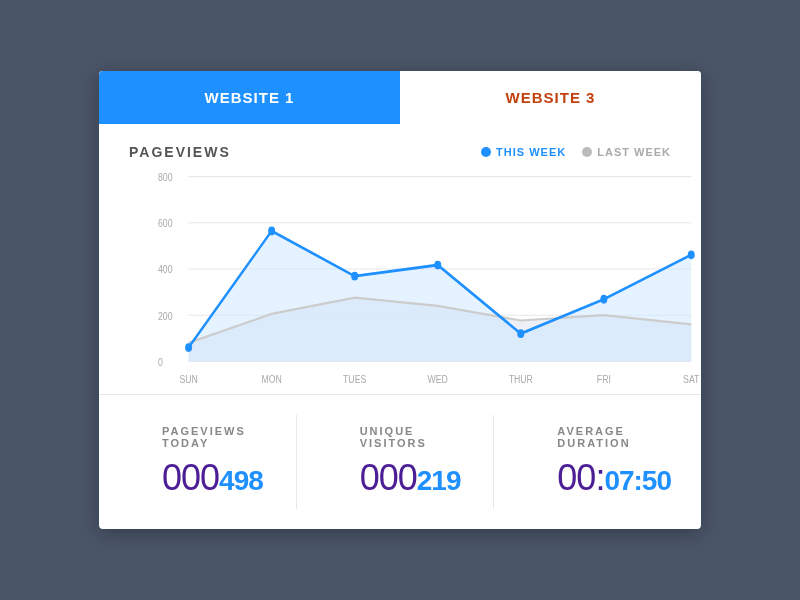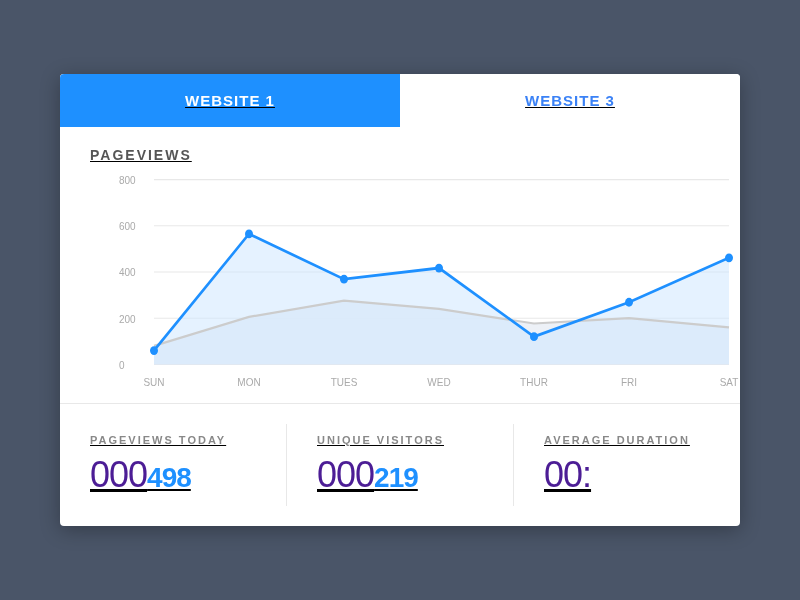--- a/index.html
+++ b/index.html
@@ -8,24 +8,23 @@
       display: flex;
       align-items: center;
       justify-content: center;
       width: 800px;
       height: 600px;
       font-family: 'Arial', sans-serif;
     }
     .card {
       background: #fff;
       border-radius: 4px;
-      width: 680px;
+      width: 602px;
       box-shadow: 0 4px 20px rgba(0,0,0,0.3);
       overflow: hidden;
-      text-decoration: underline;
     }
     .tabs {
       display: flex;
       background: #fff;
     }
     .tab {
       flex: 1;
       padding: 18px 10px;
       text-align: center;
       font-size: 15px;
@@ -36,24 +35,24 @@
     }
     .tab-active {
       background: #1e90ff;
       color: #fff;
       clip-path: polygon(0 0, calc(100% - 0px) 0, 100% 100%, 0 100%);
     }
     .tab-website2 {
       color: #7b68ee;
     }
     .tab-website3 {
-      color: #3b82f6;
+      color: #c2410c;
     }
     .chart-section {
-      padding: 20px 30px 10px 30px;
+      padding: 20px 30px 4px 30px;
       border-bottom: 1px solid #e8e8e8;
     }
     .chart-header {
       display: flex;
       align-items: center;
       justify-content: space-between;
       margin-bottom: 10px;
     }
     .chart-title {
       font-size: 14px;
@@ -96,20 +95,21 @@
       height: 100%;
     }
     .stats-section {
       display: flex;
       padding: 20px 0;
     }
     .stat-block {
       flex: 1;
       padding: 10px 30px;
       border-right: 1px solid #e8e8e8;
+      margin-left: 33px;
     }
     .stat-block:last-child {
       border-right: none;
     }
     .stat-label {
       font-size: 11px;
       font-weight: 700;
       letter-spacing: 2px;
       color: #888;
       text-transform: uppercase;
@@ -139,20 +139,30 @@
 <div class="card">
 
   <div class="tabs">
     <div class="tab tab-active">WEBSITE 1</div>
     <div class="tab tab-website3">WEBSITE 3</div>
   </div>
 
   <div class="chart-section">
     <div class="chart-header">
       <div class="chart-title">PAGEVIEWS</div>
+      <div class="legend">
+        <div class="legend-item">
+          <div class="legend-dot legend-dot-blue"></div>
+          <span class="legend-label-blue">THIS WEEK</span>
+        </div>
+        <div class="legend-item">
+          <div class="legend-dot legend-dot-gray"></div>
+          <span class="legend-label-gray">LAST WEEK</span>
+        </div>
+      </div>
     </div>
 
     <div class="chart-area">
       <svg viewBox="0 0 620 200" preserveAspectRatio="none">
 
         <text x="0" y="10" font-size="10" fill="#aaa" text-anchor="start">800</text>
         <text x="0" y="52" font-size="10" fill="#aaa" text-anchor="start">600</text>
         <text x="0" y="94" font-size="10" fill="#aaa" text-anchor="start">400</text>
         <text x="0" y="136" font-size="10" fill="#aaa" text-anchor="start">200</text>
         <text x="0" y="178" font-size="10" fill="#aaa" text-anchor="start">0</text>
@@ -202,16 +212,17 @@
       <div class="stat-label">UNIQUE VISITORS</div>
       <div class="stat-value">
         <span class="stat-zero">000</span>
         <span class="stat-number">219</span>
       </div>
     </div>
     <div class="stat-block">
       <div class="stat-label">AVERAGE DURATION</div>
       <div class="stat-value">
         <span class="stat-zero">00:</span>
+        <span class="stat-number">07:50</span>
       </div>
     </div>
   </div>
 </div>
 
 </body></html>

